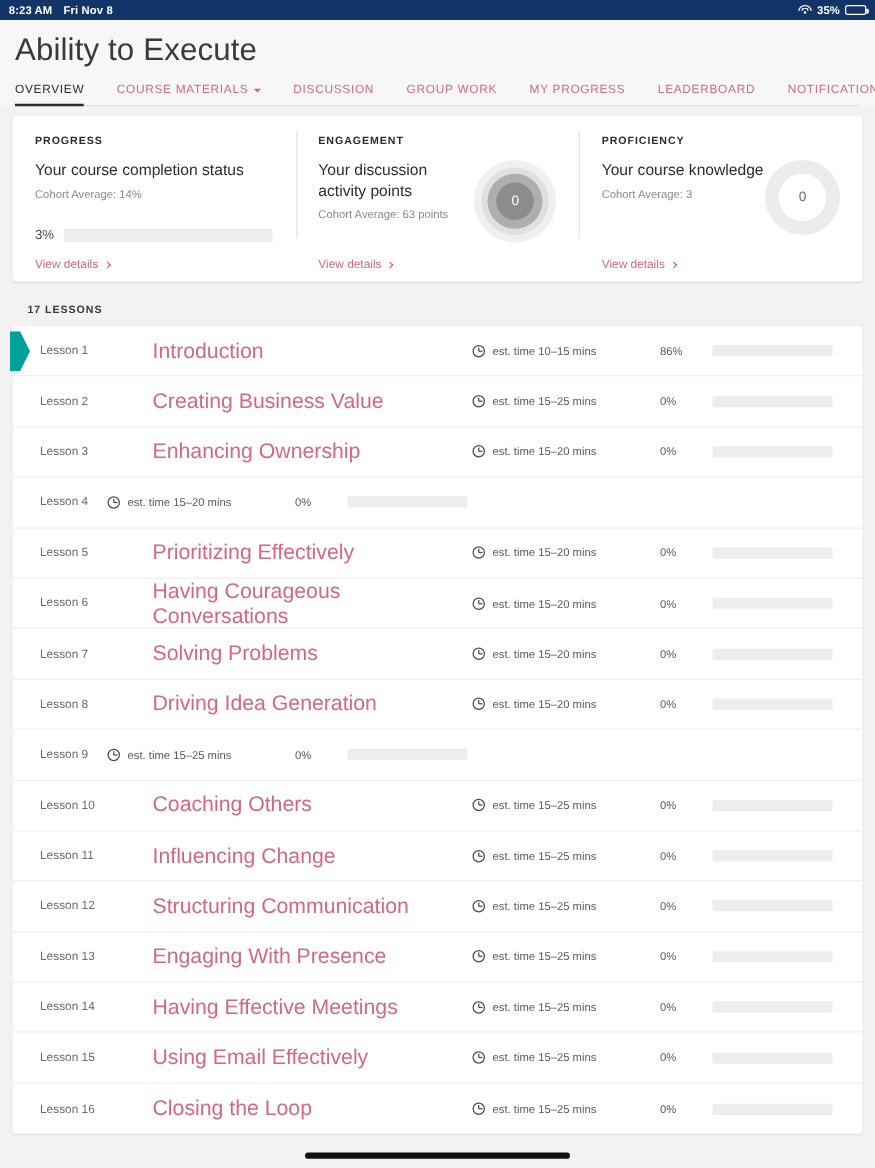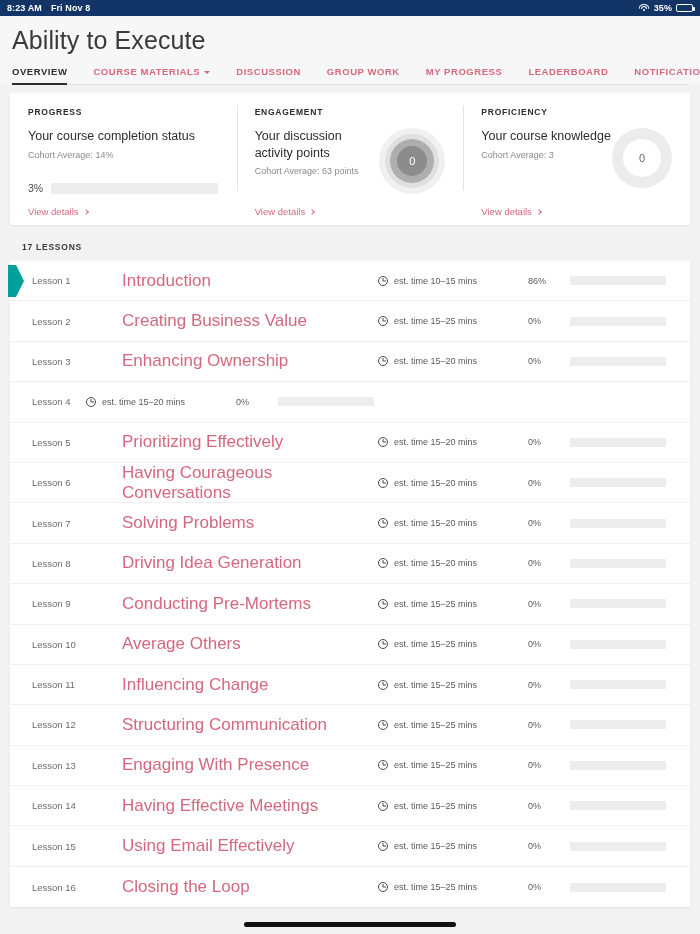--- a/index.html
+++ b/index.html
@@ -45,21 +45,21 @@
   .header { background: #f7f7f7; padding: 9px 12px 0; }
   .page-title {
     font-size: 25px; font-weight: 400; color: #3a3a3a;
     letter-spacing: .1px; line-height: 1.2;
   }
   .tabs {
     display: flex; align-items: flex-end; gap: 26px;
     margin-top: 11px; border-bottom: 1px solid #e0e0e0;
   }
   .tab {
-    font-size: 9.5px; font-weight: bold; color: #d4687e;
+    font-size: 9.5px; font-weight: normal; color: #d4687e;
     letter-spacing: .55px; padding-bottom: 7px;
     position: relative; white-space: nowrap; cursor: pointer;
     display: flex; align-items: center; gap: 4px; justify-content: center;
   }
   .tab.active { color: #2c2c2c; }
   .tab.active:after {
     content: ""; position: absolute; left: 0; right: 0; bottom: -1px;
     height: 2.5px; background: #2c2c2c;
   }
   .caret {
@@ -377,31 +377,30 @@
         <span class="lesson-title">Driving Idea Generation</span>
         <span class="lesson-time">
           <span class="clock"></span>
           <span>est. time 15–20 mins</span>
         </span>
         <span class="lesson-pct">0%</span>
         <span class="lesson-track"><span class="lesson-fill" style="width:0%"></span></span>
       </div>
       <div class="lesson-row">
         <span class="lesson-num">Lesson 9</span>
-        <span class="lesson-title">Conducting Pre-Mortems</span>
         <span class="lesson-time">
           <span class="clock"></span>
           <span>est. time 15–25 mins</span>
         </span>
         <span class="lesson-pct">0%</span>
         <span class="lesson-track"><span class="lesson-fill" style="width:0%"></span></span>
       </div>
       <div class="lesson-row">
         <span class="lesson-num">Lesson 10</span>
-        <span class="lesson-title">Average Others</span>
+        <span class="lesson-title">Coaching Others</span>
         <span class="lesson-time">
           <span class="clock"></span>
           <span>est. time 15–25 mins</span>
         </span>
         <span class="lesson-pct">0%</span>
         <span class="lesson-track"><span class="lesson-fill" style="width:0%"></span></span>
       </div>
       <div class="lesson-row">
         <span class="lesson-num">Lesson 11</span>
         <span class="lesson-title">Influencing Change</span>

